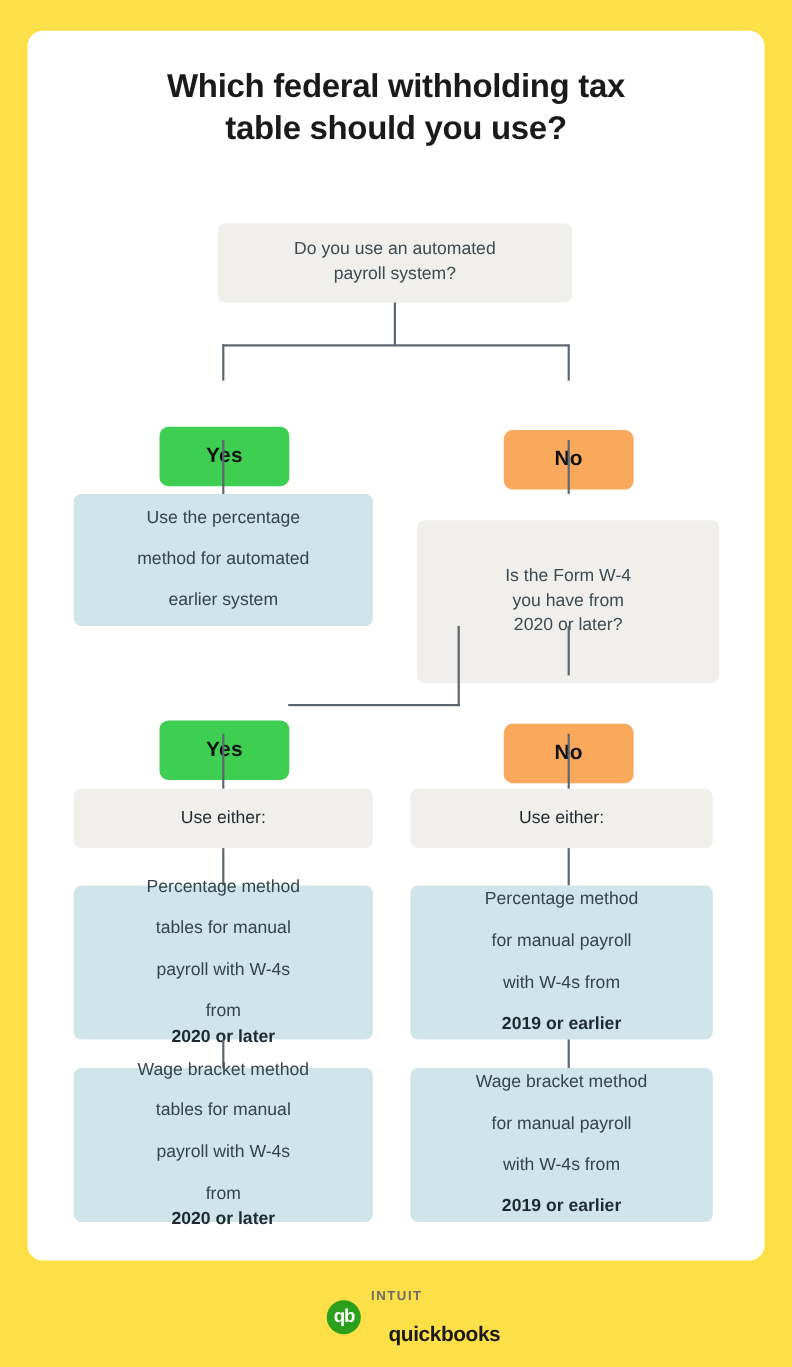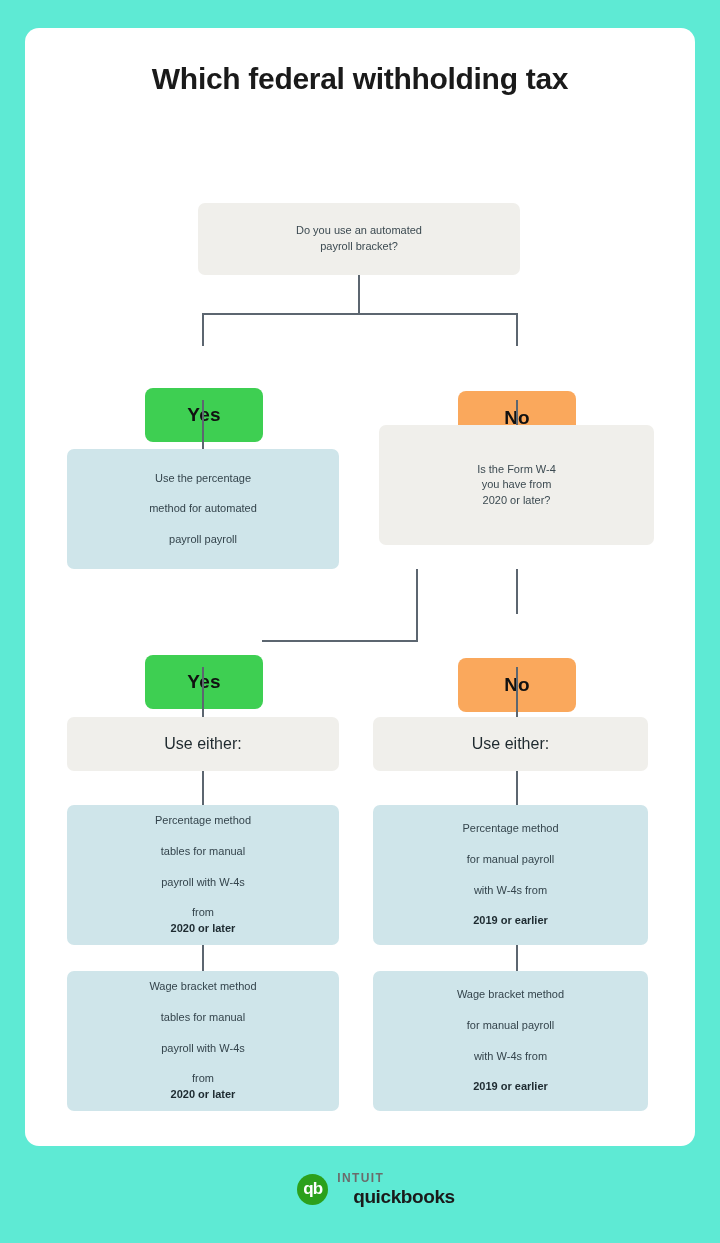--- a/index.html
+++ b/index.html
@@ -8,21 +8,21 @@
     width: 720px;
     height: 1243px;
     background: #f4f3ee;
     font-family: "Liberation Sans", sans-serif;
   }
 
   #page {
     position: relative;
     width: 720px;
     height: 1243px;
-    background: #5eead4;
+    background: #fde047;
     overflow: hidden;
   }
 
   
   #card {
     position: absolute;
     left: 25px;
     top: 28px;
     width: 670px;
     height: 1118px;
@@ -48,21 +48,21 @@
   .node {
     position: absolute;
     display: flex;
     align-items: center;
     justify-content: center;
     text-align: center;
     border-radius: 7px;
     padding: 8px 12px;
     line-height: 1.42;
     color: #3a4a52;
-    font-size: 11px;
+    font-size: 16px;
   }
   .node span { display: block; width: 100%; }
 
   .node.question { background: #f0efeb; color: #3c4a51; }
   .node.result   { background: #cfe5ea; color: #34444c; gap: 15px; }
   .node.either   { background: #f0efeb; color: #1f2a2f; font-size: 16px; }
 
   .node.choice {
     border-radius: 8px;
     font-weight: 700;
@@ -108,68 +108,69 @@
     letter-spacing: -1px;
     line-height: 1;
     padding-bottom: 2px;
   }
   #logo-text { display: flex; flex-direction: column; line-height: 1; }
   #logo-intuit {
     font-size: 12px;
     font-weight: 700;
     letter-spacing: 1.4px;
     color: #6b6b6b;
-    margin-bottom: 3px;
+    margin-bottom: 20px;
   }
   #logo-qb {
     font-size: 19px;
     font-weight: 700;
     letter-spacing: -0.4px;
     color: #1a1a1a;
     margin-left: 16px;
   }
 </style>
 </head>
 <body>
 
 <div id="page">
 
   <div id="card"></div>
 
   <div id="title">
     <div>Which federal withholding tax</div>
+    <div>table should you use?</div>
   </div>
 
   <div class="node question" style="left:198px; top:203px; width:322px; height:72px; flex-direction:column;">
     <span>Do you use an automated</span>
-    <span>payroll bracket?</span>
+    <span>payroll system?</span>
   </div>
 
   <div class="conn v" style="left:358px; top:275px; height:39px;"></div>
   <div class="conn h" style="left:202px; top:313px; width:315px;"></div>
   <div class="conn v" style="left:202px; top:313px; height:33px;"></div>
   <div class="conn v" style="left:516px; top:313px; height:33px;"></div>
 
   <div class="node choice yes" style="left:145px; top:346px; width:118px; height:54px;">
     <span>Yes</span>
   </div>
   <div class="node choice no" style="left:458px; top:346px; width:118px; height:54px;">
     <span>No</span>
   </div>
 
   <div class="conn v" style="left:202px; top:400px; height:49px;"></div>
   <div class="conn v" style="left:516px; top:400px; height:49px;"></div>
 
   <div class="node result" style="left:67px; top:449px; width:272px; height:120px; flex-direction:column;">
     <span>Use the percentage</span>
     <span>method for automated</span>
-    <span>payroll payroll</span>
-  </div>
-
-  <div class="node question" style="left:379px; top:425px; width:275px; height:120px; flex-direction:column;">
+    <span>earlier system</span>
+  </div>
+
+  <div class="node question" style="left:379px; top:473px; width:275px; height:148px; flex-direction:column;">
     <span>Is the Form W-4</span>
     <span>you have from</span>
     <span>2020 or later?</span>
   </div>
 
   <div class="conn v" style="left:416px; top:569px; height:73px;"></div>
   <div class="conn h" style="left:262px; top:640px; width:156px;"></div>
   <div class="conn v" style="left:516px; top:569px; height:45px;"></div>
 
   <div class="node choice yes" style="left:145px; top:613px; width:118px; height:54px;">

